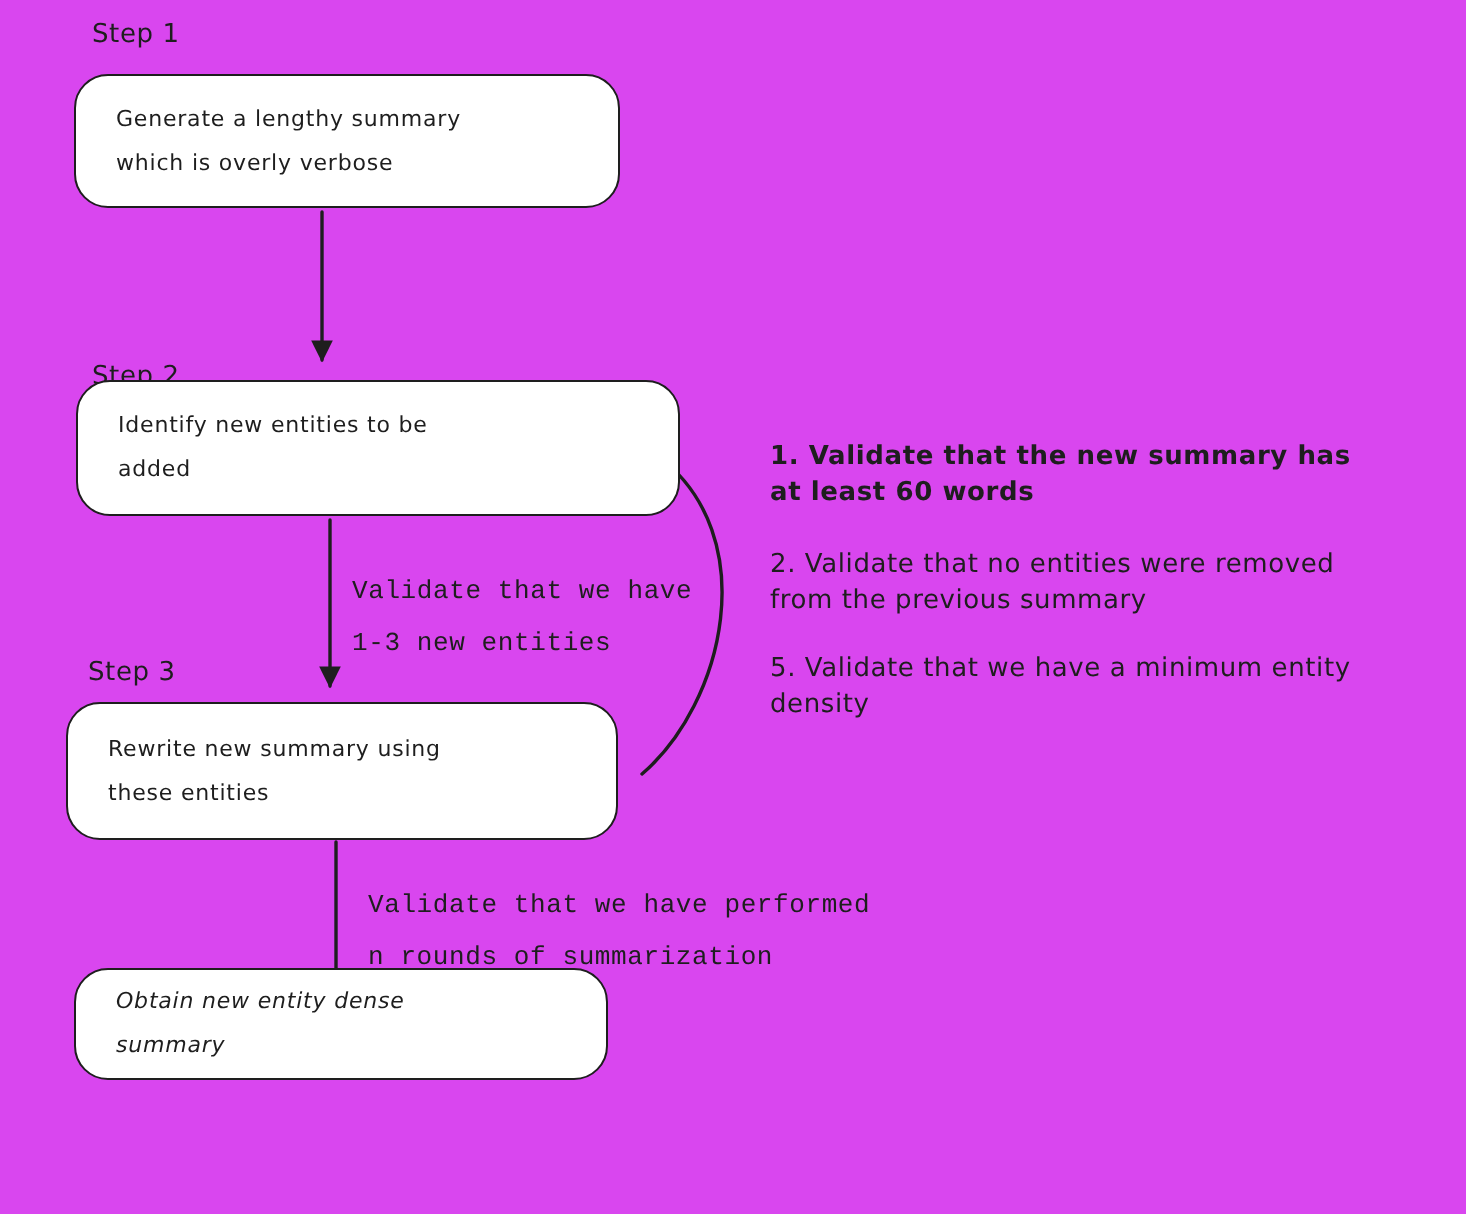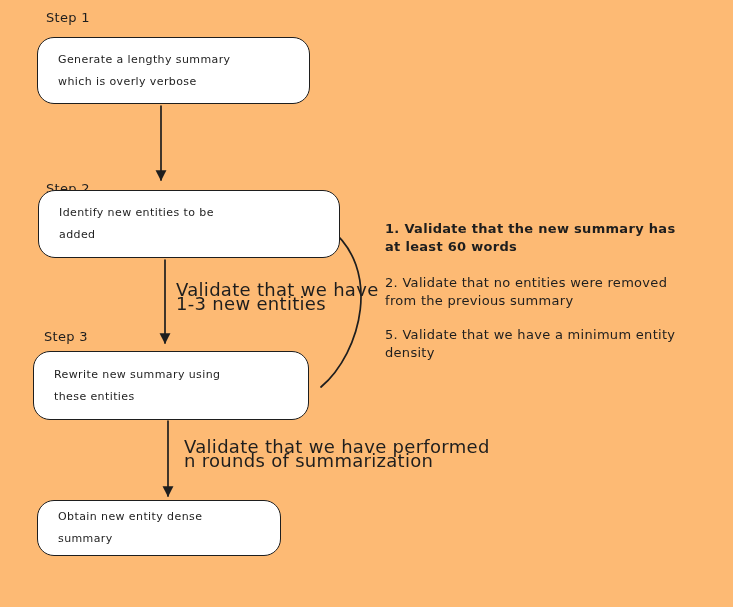--- a/index.html
+++ b/index.html
@@ -1,20 +1,20 @@
 <!DOCTYPE html>
 <html><head>
 <meta charset="utf-8">
 <style>
   html, body { margin: 0; padding: 0; background: #ffffff; }
   .canvas {
     position: relative;
     width: 733px;
     height: 607px;
-    background: #fdba74;
+    background: #d946ef;
     overflow: hidden;
     font-family: "DejaVu Sans", cursive;
     color: #1e1e1e;
   }
   .arrows-layer {
     position: absolute;
     left: 0; top: 0;
     width: 733px; height: 607px;
   }
   .edge {
@@ -41,24 +41,25 @@
     padding: 0 20px;
   }
   .box-text {
     font-size: 11px;
     line-height: 22px;
     letter-spacing: 0.4px;
     white-space: pre-line;
   }
   .edge-label {
     position: absolute;
-    font-size: 18px;
-    line-height: 14px;
+    font-size: 13px;
+    line-height: 26px;
     letter-spacing: 0.3px;
     white-space: pre-line;
+    font-family: Liberation Mono, monospace;
   }
   .note {
     position: absolute;
     left: 385px;
     width: 340px;
     font-size: 13px;
     line-height: 17.5px;
     letter-spacing: 0.3px;
     white-space: pre-line;
   }
@@ -98,21 +99,21 @@
   <div class="step-label" style="left:44px; top:329px;">Step 3</div>
   <div class="box" style="left:33px; top:351px; width:276px; height:69px;">
     <div class="box-text">Rewrite new summary using
 these entities</div>
   </div>
 
   <div class="edge-label" style="left:184px; top:440px;">Validate that we have performed
 n rounds of summarization</div>
 
   <div class="step-label" style="left:50px; top:483px;margin-top:16px;">Step 4</div>
-  <div class="box" style="left:37px; top:500px; width:244px; height:56px;">
+  <div class="box" style="left:37px; top:484px; width:267px; height:56px;font-style:italic;">
     <div class="box-text">Obtain new entity dense
 summary</div>
   </div>
 
   <div>
     <div class="note" style="top:220px;font-weight:bold;">1. Validate that the new summary has
 at least 60 words</div>
     <div class="note" style="top:274px;">2. Validate that no entities were removed
 from the previous summary</div>
     <div class="note" style="top:326px;">5. Validate that we have a minimum entity

